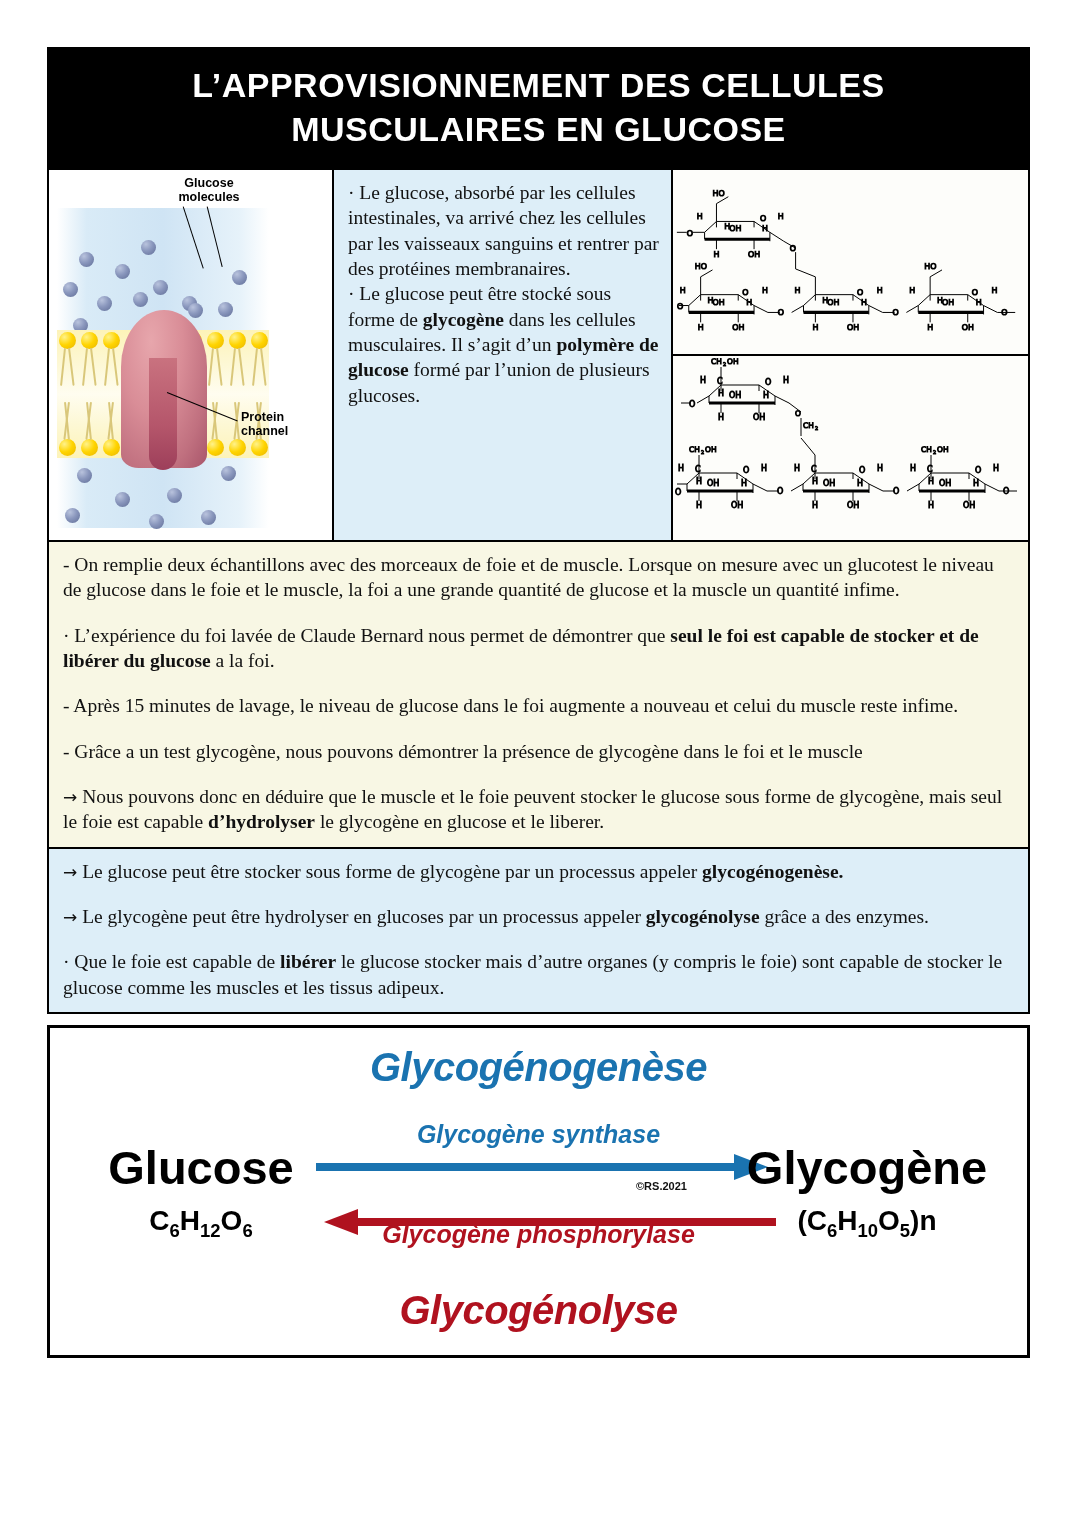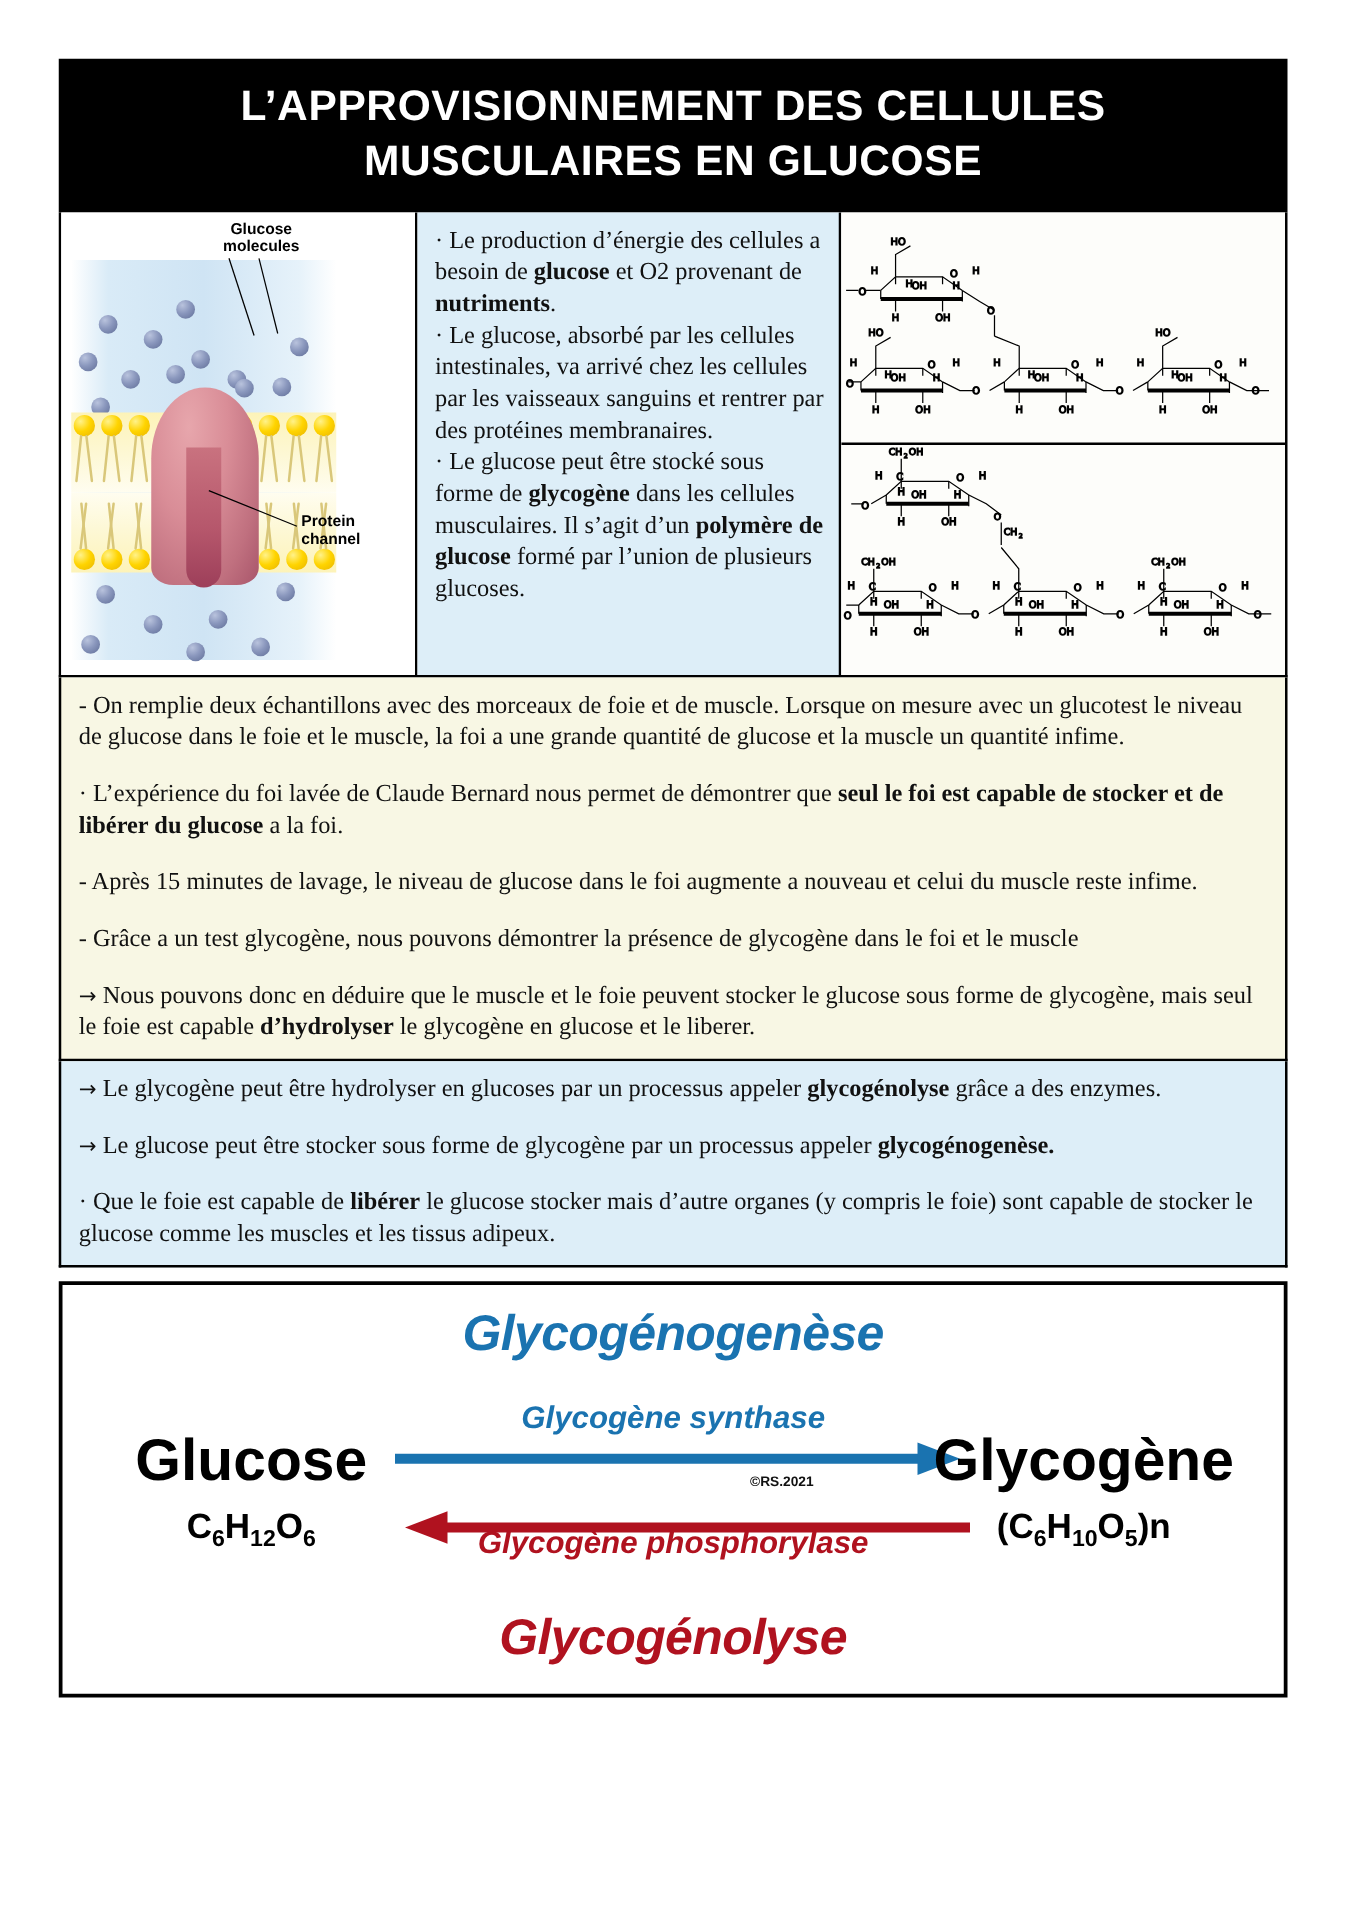--- a/index.html
+++ b/index.html
@@ -115,21 +115,21 @@
     letter-spacing:-.5px;
   }
   .rx-side{ position:absolute; text-align:center; color:#000; }
   .rx-left { left:26px; top:116px; width:250px; }
   .rx-right{ right:20px; top:116px; width:280px; }
   .rx-name{ font-size:47px; font-weight:bold; line-height:1; }
   .rx-form{ font-size:28px; font-weight:bold; margin-top:14px; }
   .rx-form sub{ font-size:.66em; }
   .arrows{ position:absolute; left:266px; top:124px; width:460px; height:90px; }
   .copyright{
-    position:absolute; left:550px; top:152px;
+    position:absolute; left:586px; top:152px;
     font-size:11px; font-weight:bold; color:#111;
     font-family:"Liberation Sans", sans-serif;
   }
 </style>
 </head>
 <body>
 
 <div class="page">
 
   <div class="title-banner">
@@ -228,21 +228,20 @@
           <span>molecules</span>
         </div>
         <div class="label lbl-protein">
           <span>Protein</span><br>
           <span>channel</span>
         </div>
       </div>
     </div>
 
     <div class="panel txt">
-      <p><span>· Le production d’énergie des cellules a besoin de </span><b>glucose</b><span> et O2 provenant de </span><b>nutriments</b><span>.</span></p>
       <p>· Le glucose, absorbé par les cellules intestinales, va arrivé chez les cellules par les vaisseaux sanguins et rentrer par des protéines membranaires.</p>
       <p><span>· Le glucose peut être stocké sous forme de </span><b>glycogène</b><span> dans les cellules musculaires. Il s’agit d’un </span><b>polymère de glucose</b><span> formé par l’union de plusieurs glucoses.</span></p>
     </div>
 
     <div class="panel chem">
 
       <div class="chem-top">
         <svg class="chem-svg" viewBox="0 0 355 186" preserveAspectRatio="xMidYMid meet">
           <g fill="none" stroke="#000" stroke-width="1" font-family="DejaVu Sans, sans-serif" font-size="7">
 
@@ -471,22 +470,22 @@
 
   <div class="block cream">
     <p>- On remplie deux échantillons avec des morceaux de foie et de muscle. Lorsque on mesure avec un glucotest le niveau de glucose dans le foie et le muscle, la foi a une grande quantité de glucose et la muscle un quantité infime.</p>
     <p><span>· L’expérience du foi lavée de Claude Bernard nous permet de démontrer que </span><b>seul le foi est capable de stocker et de libérer du glucose</b><span> a la foi.</span></p>
     <p>- Après 15 minutes de lavage, le niveau de glucose dans le foi augmente a nouveau et celui du muscle reste infime.</p>
     <p>- Grâce a un test glycogène, nous pouvons démontrer la présence de glycogène dans le foi et le muscle</p>
     <p><span class="arr">→</span><span> Nous pouvons donc en déduire que le muscle et le foie peuvent stocker le glucose sous forme de glycogène, mais seul le foie est capable </span><b>d’hydrolyser</b><span> le glycogène en glucose et le liberer.</span></p>
   </div>
 
   <div class="block blue">
+    <p><span class="arr">→</span><span> Le glucose peut être stocker sous forme de glycogène par un processus appeler </span><b>glycogénogenèse.</b></p>
     <p><span class="arr">→</span><span> Le glycogène peut être hydrolyser en glucoses par un processus appeler </span><b>glycogénolyse</b><span> grâce a des enzymes.</span></p>
-    <p><span class="arr">→</span><span> Le glucose peut être stocker sous forme de glycogène par un processus appeler </span><b>glycogénogenèse.</b></p>
     <p><span>· Que le foie est capable de </span><b>libérer</b><span> le glucose stocker mais d’autre organes (y compris le foie) sont capable de stocker le glucose comme les muscles et les tissus adipeux.</span></p>
   </div>
 
   <div class="reaction">
 
     <div class="rx-title-top">Glycogénogenèse</div>
     <div class="rx-enzyme-top">Glycogène synthase</div>
 
     <div class="rx-side rx-left">
       <div class="rx-name">Glucose</div>

